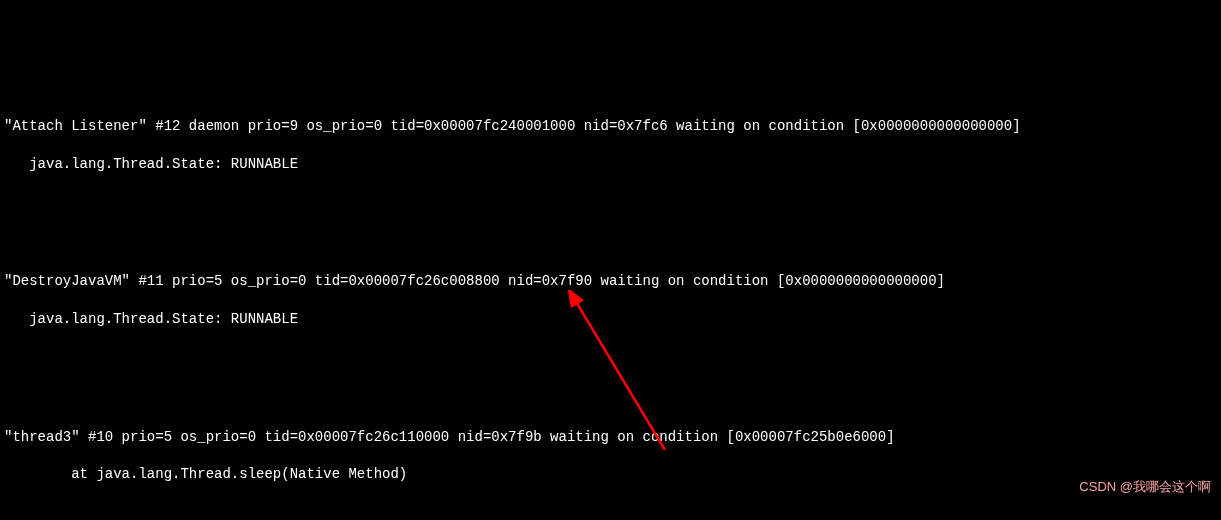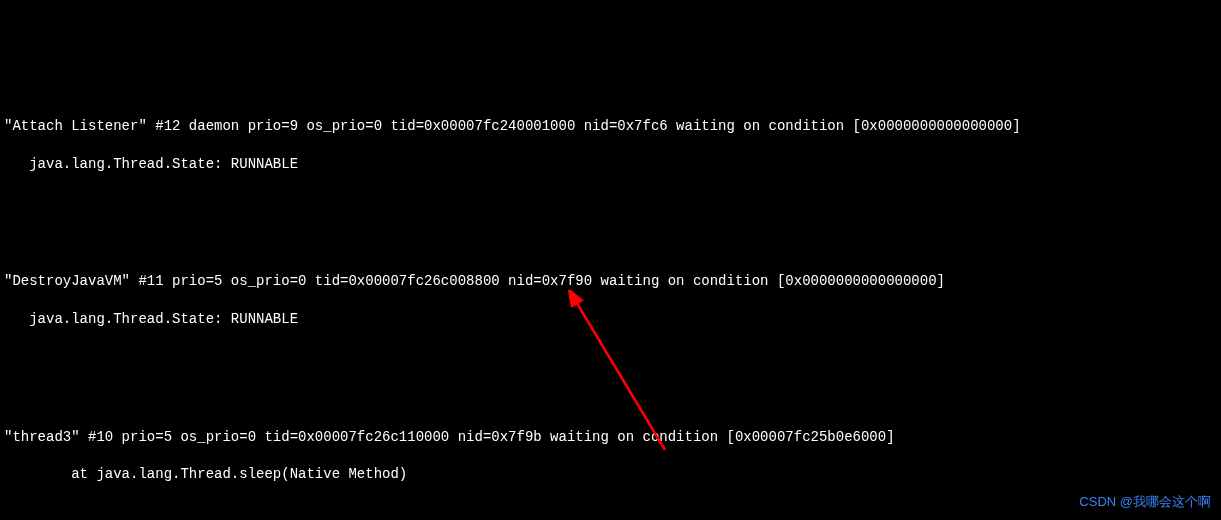--- a/index.html
+++ b/index.html
@@ -21,22 +21,22 @@
       position: absolute;
       left: 560px;
       top: 290px;
       width: 120px;
       height: 170px;
       pointer-events: none;
     }
     .watermark {
       position: absolute;
       right: 10px;
-      bottom: 9px;
-      color: #3b82f6;
+      bottom: 24px;
+      color: #fca5a5;
       font-family: Arial, sans-serif;
       font-size: 13px;
     }
     .thread-block { margin-bottom: 4px; }
   </style>
 </head>
 <body>
 
 
 

